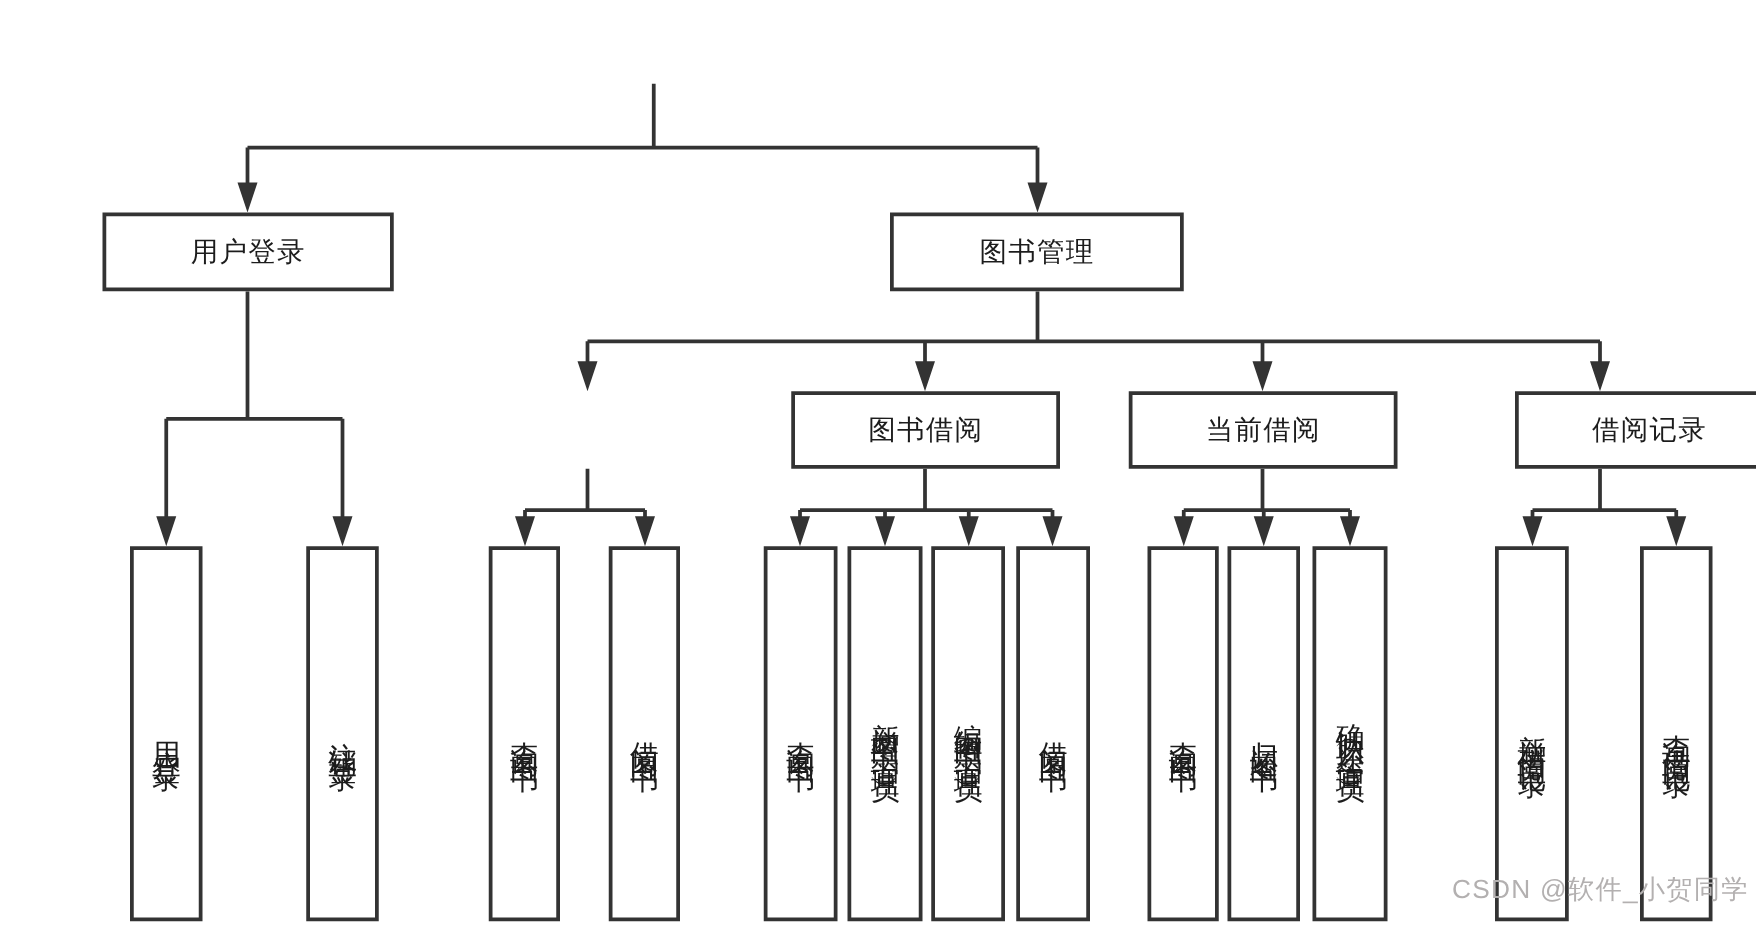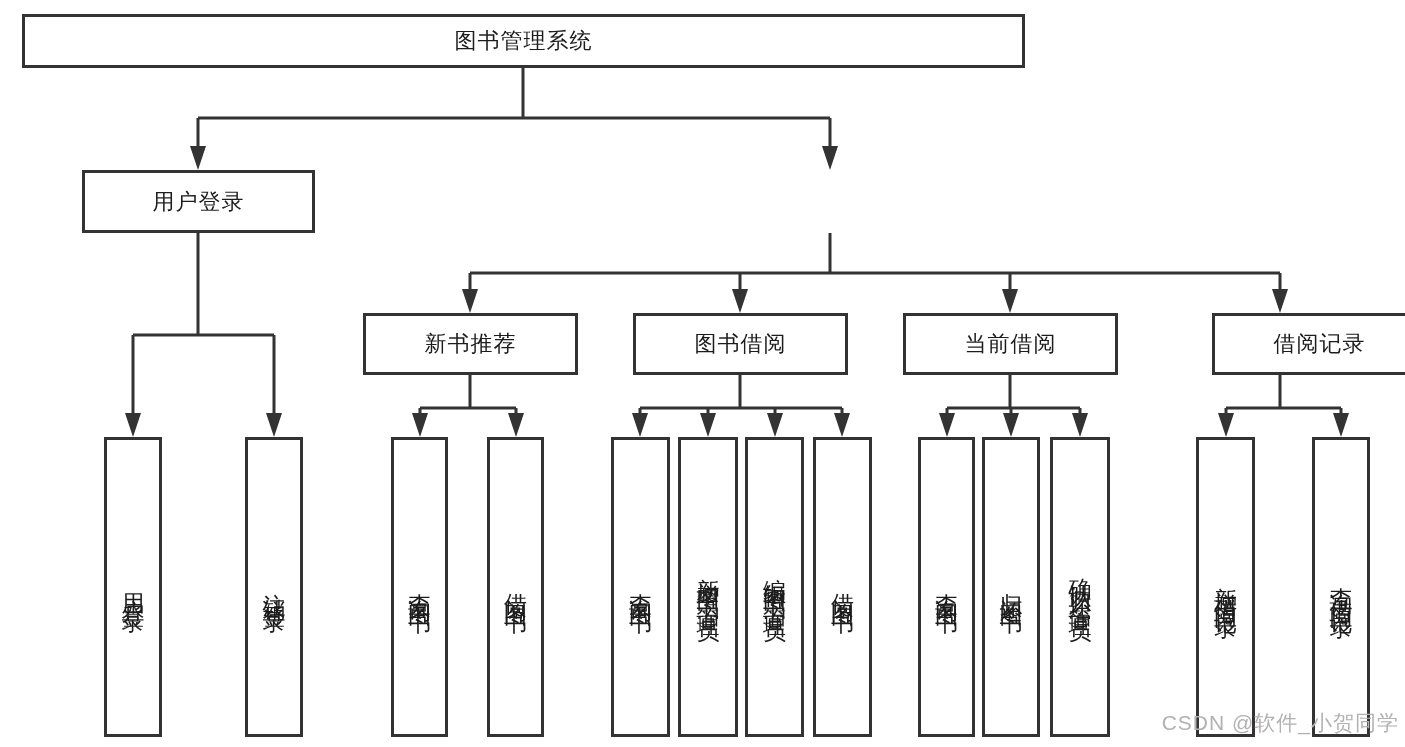--- a/index.html
+++ b/index.html
@@ -28,21 +28,21 @@
   .leaf span{
     writing-mode:vertical-rl;
     text-orientation:mixed;
     font-size:23px;
     letter-spacing:6px;
     line-height:1;
     white-space:nowrap;
   }
   .watermark{
     position:absolute;
-    right:6px;bottom:10px;
+    right:6px;bottom:22px;
     font-size:21px;
     color:var(--wm);
     letter-spacing:1px;
     white-space:nowrap;
   }
 </style>
 </head>
 <body>
 
 <div class="canvas">
@@ -95,31 +95,28 @@
          M700 413 L716 413 L708 437 Z
          M767 413 L783 413 L775 437 Z
          M834 413 L850 413 L842 437 Z
          M939 413 L955 413 L947 437 Z
          M1003 413 L1019 413 L1011 437 Z
          M1072 413 L1088 413 L1080 437 Z
          M1218 413 L1234 413 L1226 437 Z
          M1333 413 L1349 413 L1341 437 Z"></path>
   </svg>
 
-  <div class="box" style="left:22px;top:14px;width:1003px;height:54px;">
-    <span class="h-label">图书管理系统</span>
-  </div>
 
   <div class="box" style="left:82px;top:170px;width:233px;height:63px;">
     <span class="h-label">用户登录</span>
   </div>
+  <div class="box" style="left:712px;top:170px;width:235px;height:63px;">
+    <span class="h-label">图书管理</span>
+  </div>
 
-  <div class="box" style="left:363px;top:313px;width:215px;height:62px;">
-    <span class="h-label">新书推荐</span>
-  </div>
   <div class="box" style="left:903px;top:313px;width:215px;height:62px;">
     <span class="h-label">当前借阅</span>
   </div>
   <div class="box" style="left:633px;top:313px;width:215px;height:62px;">
     <span class="h-label">图书借阅</span>
   </div>
   <div class="box" style="left:1173px;top:313px;width:215px;height:62px;margin-left:39px;">
     <span class="h-label">借阅记录</span>
   </div>
 

